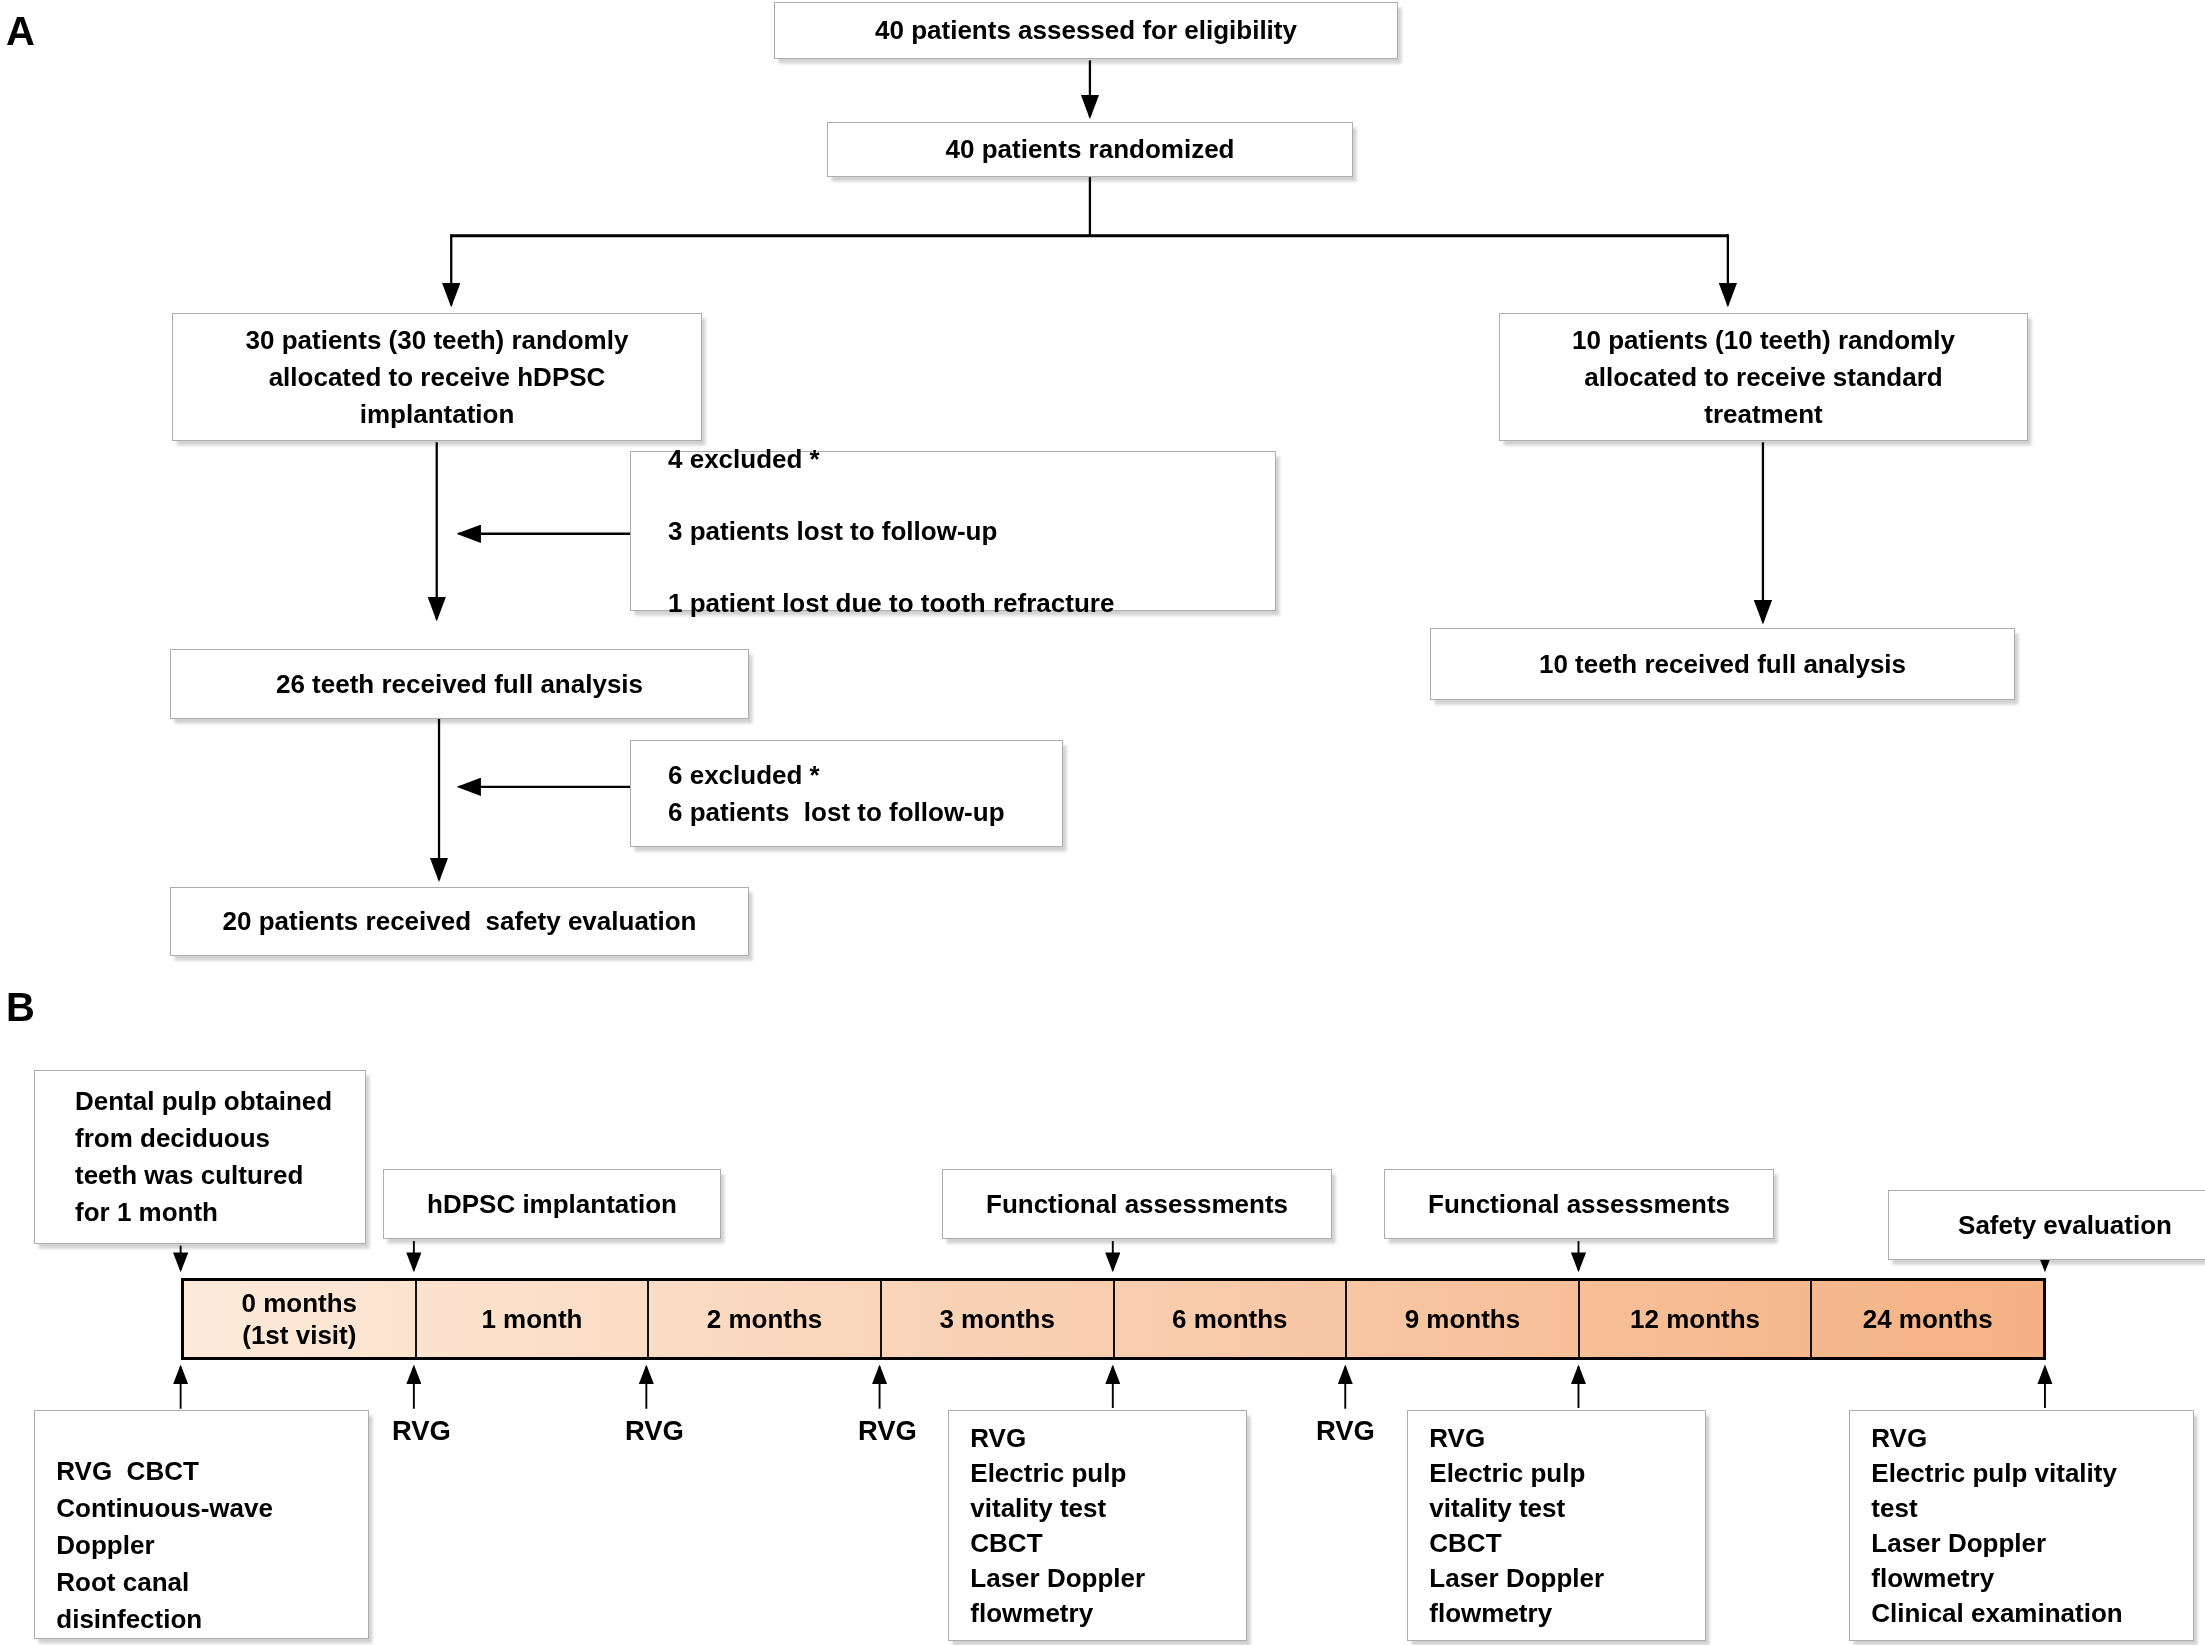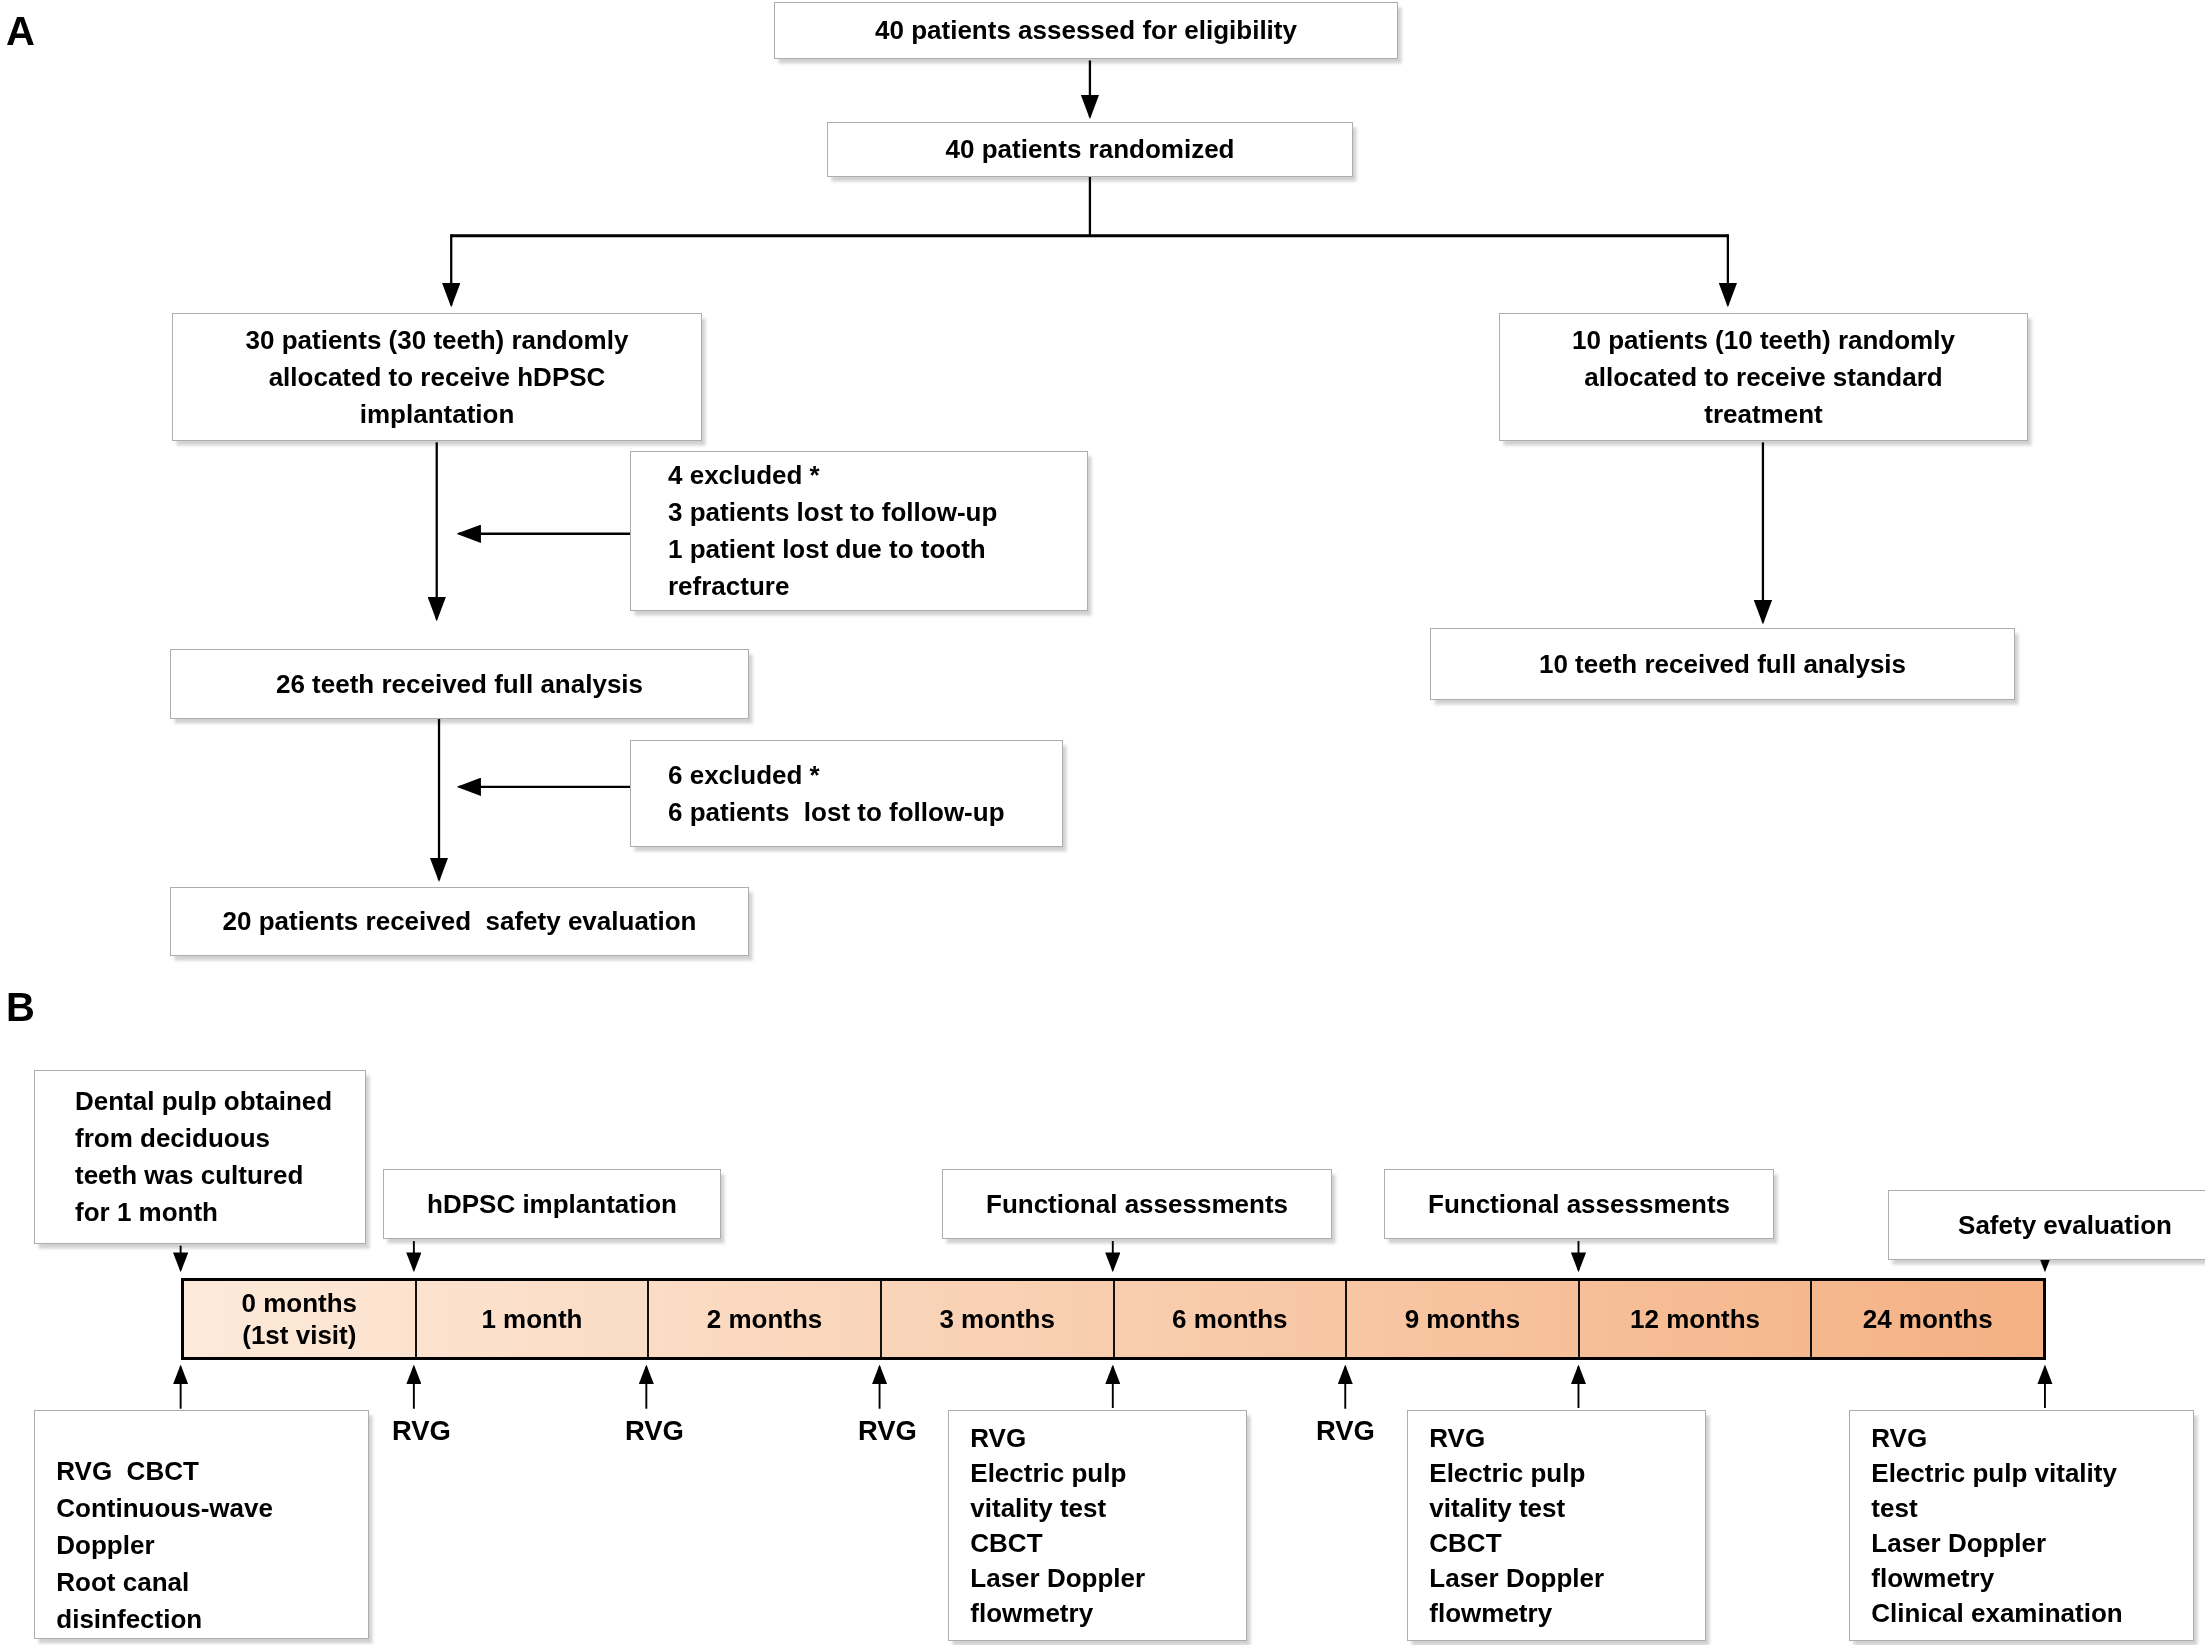--- a/index.html
+++ b/index.html
@@ -80,21 +80,21 @@
     <div class="bl">allocated to receive hDPSC</div>
     <div class="bl">implantation</div>
   </div>
 
   <div class="box center" style="left:1499px;top:313px;width:529px;height:128px;">
     <div class="bl">10 patients (10 teeth) randomly</div>
     <div class="bl">allocated to receive standard</div>
     <div class="bl">treatment</div>
   </div>
 
-  <div class="box leftal" style="left:630px;top:451px;width:458px;height:160px;padding-left:37px;">
+  <div class="box leftal" style="left:630px;top:451px;width:646px;height:160px;padding-left:37px;gap:35px;">
     <div class="bl">4 excluded *</div>
     <div class="bl">3 patients lost to follow-up</div>
     <div class="bl">1 patient lost due to tooth refracture</div>
   </div>
 
   <div class="box center" style="left:170px;top:625px;width:579px;height:70px;margin-top:24px;">
     <div class="single">26 teeth received full analysis</div>
   </div>
 
   <div class="box center" style="left:1430px;top:628px;width:585px;height:72px;">

